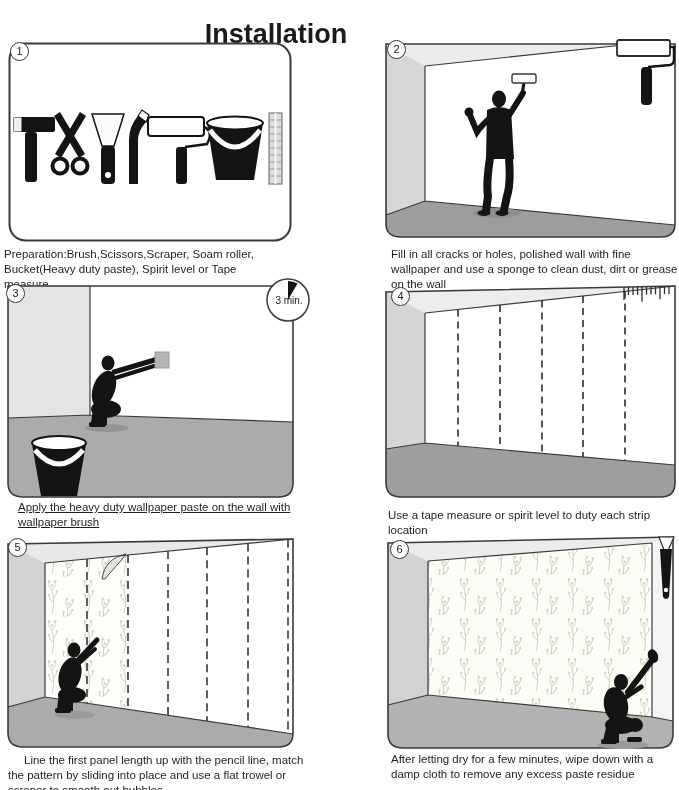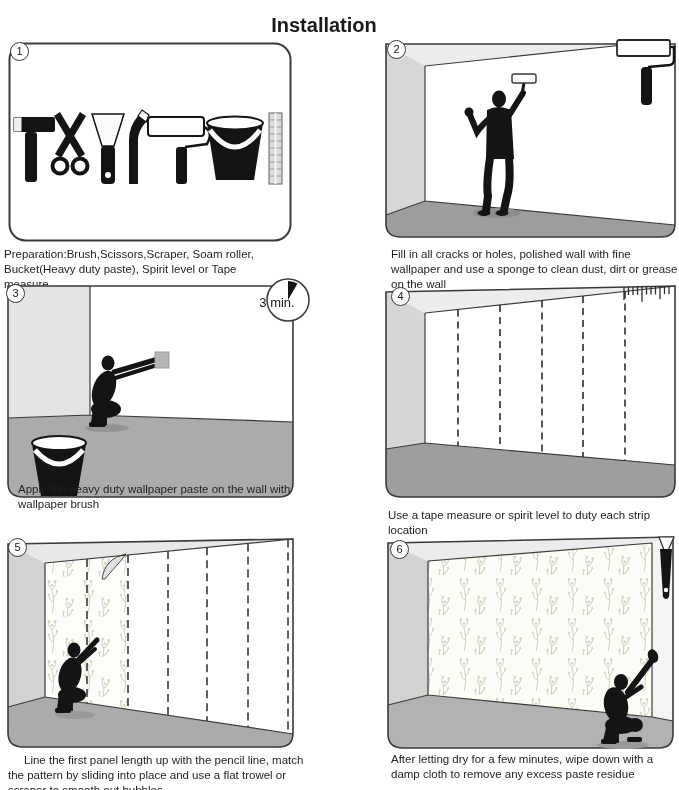--- a/index.html
+++ b/index.html
@@ -1,25 +1,25 @@
 <!DOCTYPE html>
 <html><head>
 <meta charset="utf-8">
 <style>
   html,body{margin:0;padding:0;background:#fff;}
   body{width:679px;height:790px;position:relative;overflow:hidden;
        font-family:"Liberation Sans",sans-serif;color:#1a1a1a;}
   .title{position:absolute;left:0;top:1px;width:552px;text-align:center;
-         font-size:20px;font-weight:700;letter-spacing:0px;margin-left:48px;}
+         font-size:27px;font-weight:700;letter-spacing:0px;}
   .fig{position:absolute;}
   .badge{position:absolute;width:17px;height:17px;border:1.4px solid #3a3a3a;border-radius:50%;
          background:#fff;font-size:11px;line-height:17px;text-align:center;z-index:5;}
   .cap{position:absolute;font-size:11.5px;line-height:15px;color:#1f1f1f;margin:0;}
-  .timer-label{position:absolute;left:259px;top:295px;width:36px;text-align:center;
-               font-size:13px;color:#1a1a1a;z-index:6;}
+  .timer-label{position:absolute;left:271px;top:295px;width:36px;text-align:center;
+               font-size:10px;color:#1a1a1a;z-index:6;}
   .indent{text-indent:16px;}
 </style>
 </head>
 <body>
 
 <h1 class="title">Installation</h1>
 
 <div class="badge" style="left:10px;top:42px;"><span>1</span></div>
 <svg class="fig" style="left:8px;top:42px;" width="284" height="200" viewBox="0 0 284 200">
   <rect x="1.5" y="1.5" width="281" height="197" rx="16" fill="#fff" stroke="#3a3a3a" stroke-width="2"></rect>
@@ -119,21 +119,21 @@
   <g>
     <path d="M25,168 L79,168 L70,220 L34,220 Z" fill="#141414"></path>
     <ellipse cx="52" cy="167" rx="27" ry="7" fill="#fff" stroke="#141414" stroke-width="2"></ellipse>
     <path d="M28,174 Q52,202 76,174" fill="none" stroke="#fff" stroke-width="5"></path>
   </g>
   <g>
     <circle cx="281" cy="24" r="21" fill="#fff" stroke="#3a3a3a" stroke-width="1.5"></circle>
     <path d="M281,24 L281,5 A19,19 0 0 1 290.5,7.5 Z" fill="#141414"></path>
   </g>
 </svg>
-<p class="cap" style="left:18px;top:482px;width:290px;">Apply the heavy duty wallpaper paste on the wall with wallpaper brush</p>
+<p class="cap" style="left:18px;top:500px;width:290px;text-decoration:underline;">Apply the heavy duty wallpaper paste on the wall with wallpaper brush</p>
 
 <div class="badge" style="left:391px;top:287px;"><span>4</span></div>
 <svg class="fig" style="left:385px;top:283px;" width="291" height="216" viewBox="0 0 291 216">
   <g>
     <polygon points="1,9 290,3 40,30" fill="#ededed"></polygon>
     <polygon points="1,9 40,30 40,160 1,166" fill="#d6d6d6"></polygon>
     <polygon points="40,30 290,3 290,182 40,160" fill="#ffffff"></polygon>
     <path d="M1,166 L40,160 L290,182 L290,200 Q290,214 276,214 L16,214 Q1,214 1,200 Z" fill="#9e9e9e"></path>
     <path d="M40,30 L290,3 M40,30 L40,160 M1,166 L40,160 L290,182" fill="none" stroke="#3a3a3a" stroke-width="1.2"></path>
     <path d="M1,9 L290,3 L290,200 Q290,214 276,214 L16,214 Q1,214 1,200 Z" fill="none" stroke="#3a3a3a" stroke-width="1.6"></path>

